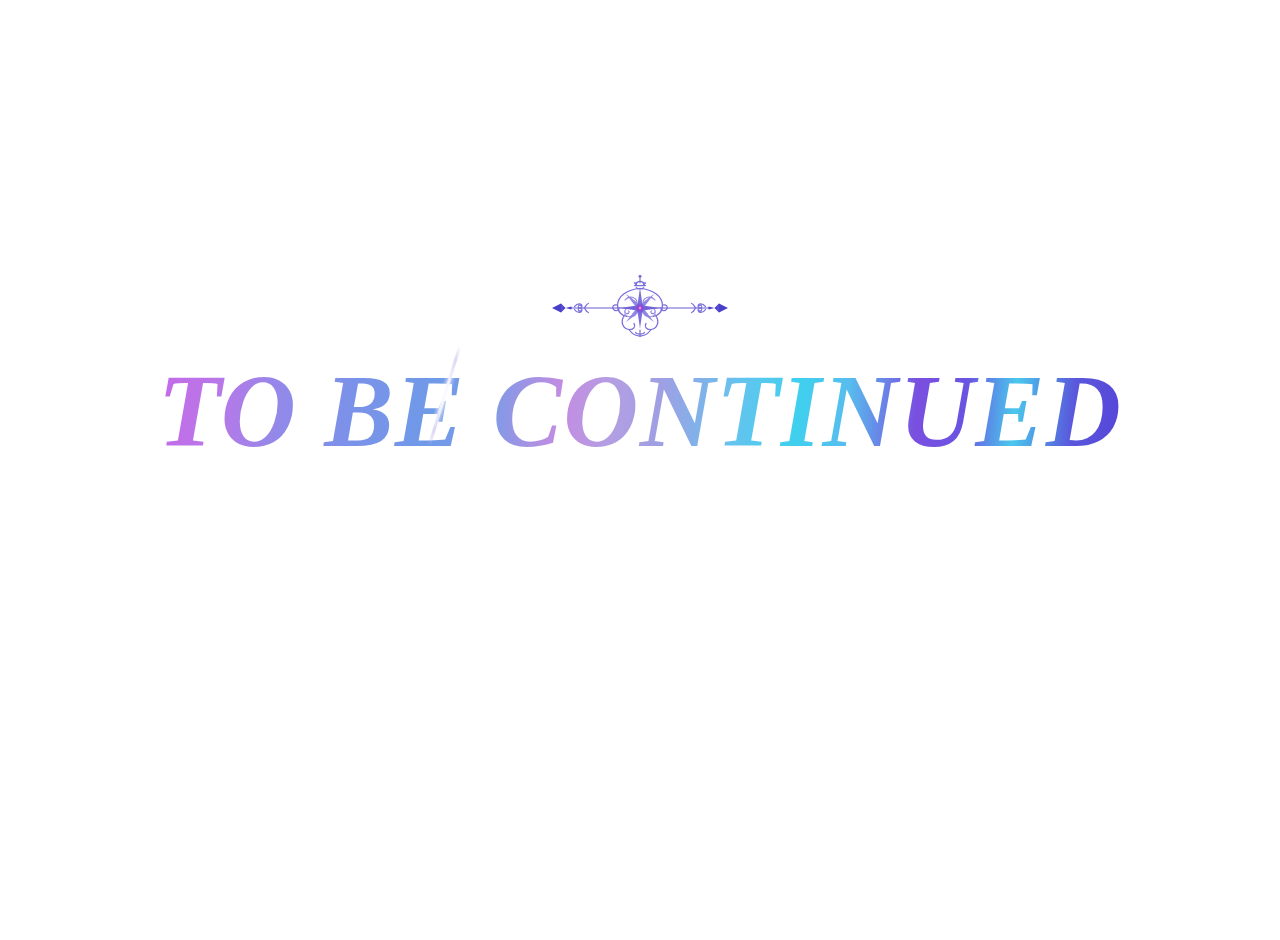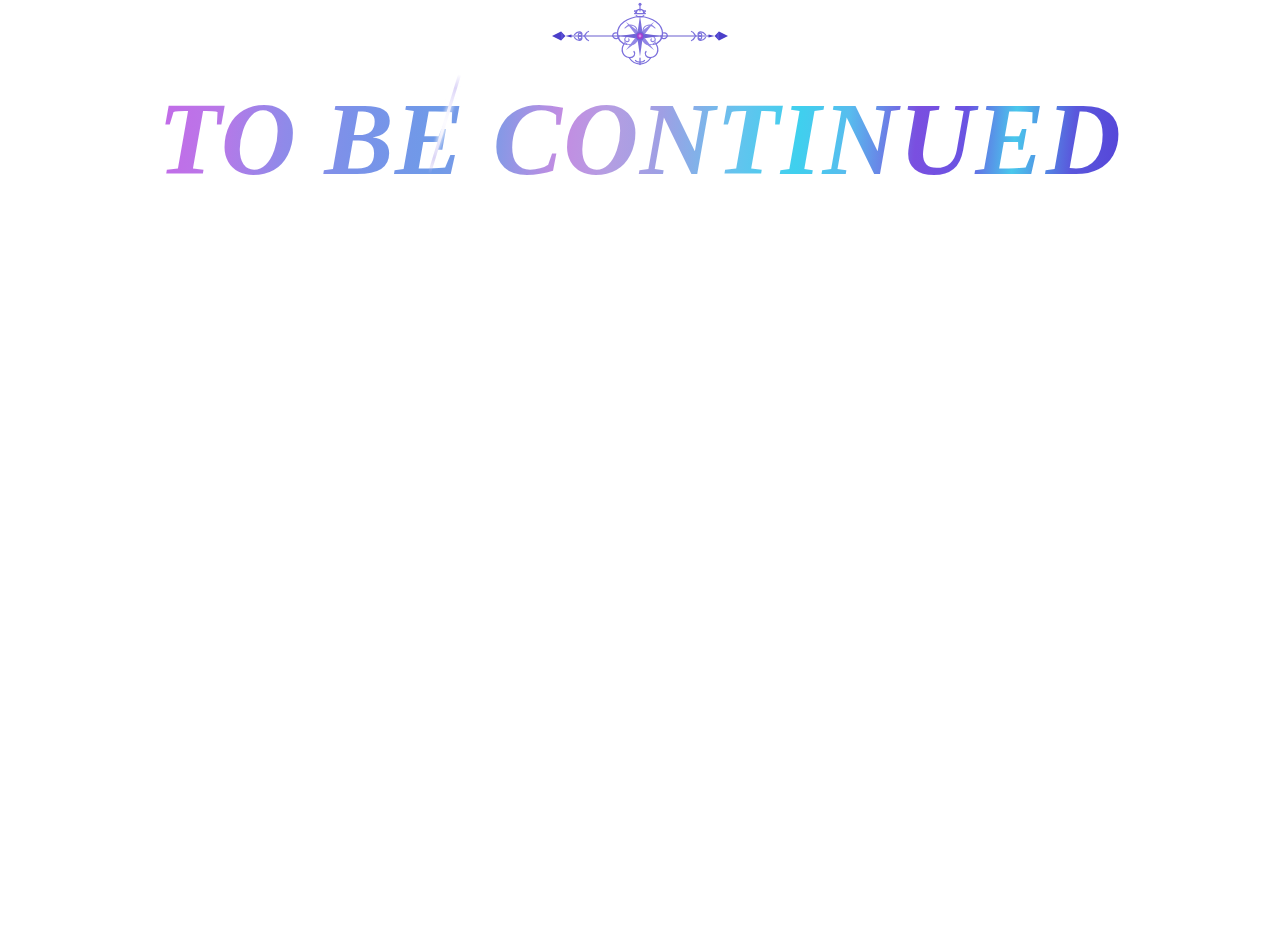--- a/index.html
+++ b/index.html
@@ -25,20 +25,21 @@
   
   .endcard {
     position: absolute;
     left: 0;
     top: 0;
     width: 1280px;
     height: 736px;
     display: flex;
     flex-direction: column;
     align-items: center;
+    justify-content: center;
   }
 
   
   .ornament-wrap {
     width: 180px;
     height: 72px;
     display: block;
     margin: 0 0 14px 0;
     line-height: 0;
   }

